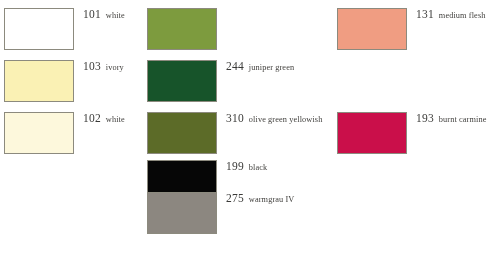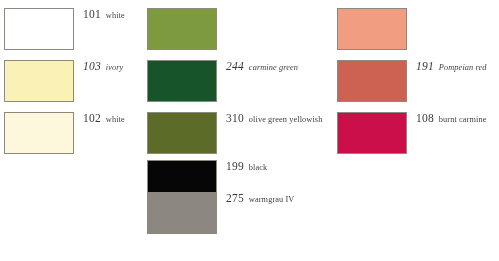--- a/index.html
+++ b/index.html
@@ -56,21 +56,21 @@
     color: #3a3a38;
     letter-spacing: 0.2px;
   }
   .name {
     font-size: 8.3px;
     color: #403f3c;
     margin-left: 5px;
     letter-spacing: 0.1px;
   }
   .r0 { top: 8px; }
-  .r1 { top: 60px; font-style: italic; }
+  .r1 { top: 60px; }
   .r2 { top: 112px; }
   .r3 { top: 160px; }
   .r4 { top: 192px; }
 </style>
 </head>
 <body>
 
 <div class="chart">
 
   <div class="column col-1">
@@ -98,21 +98,21 @@
   </div>
 
   <div class="column col-2">
     <div class="swatch-row r0">
       <div class="swatch" style="background-color: rgb(125, 155, 62);"></div>
     </div>
     <div class="swatch-row r1">
       <div class="swatch" style="background-color: rgb(23, 84, 42);"></div>
       <div class="label">
         <span class="code">244</span>
-        <span class="name">carmine green</span>
+        <span class="name">juniper green</span>
       </div>
     </div>
     <div class="swatch-row r2">
       <div class="swatch" style="background-color: rgb(92, 107, 40);"></div>
       <div class="label">
         <span class="code">310</span>
         <span class="name">olive green yellowish</span>
       </div>
     </div>
     <div class="swatch-row r3">
@@ -127,30 +127,27 @@
       <div class="label">
         <span class="code">275</span>
         <span class="name">warmgrau IV</span>
       </div>
     </div>
   </div>
 
   <div class="column col-3">
     <div class="swatch-row r0">
       <div class="swatch" style="background-color: rgb(240, 157, 130);"></div>
-    </div>
-    <div class="swatch-row r1">
-      <div class="swatch" style="background-color: rgb(205, 98, 83);"></div>
       <div class="label">
-        <span class="code">191</span>
-        <span class="name">Pompeian red</span>
+        <span class="code">131</span>
+        <span class="name">medium flesh</span>
       </div>
     </div>
     <div class="swatch-row r2">
       <div class="swatch" style="background-color: rgb(202, 15, 74);"></div>
       <div class="label">
-        <span class="code">108</span>
+        <span class="code">193</span>
         <span class="name">burnt carmine</span>
       </div>
     </div>
   </div>
 
 </div>
 
 </body></html>

